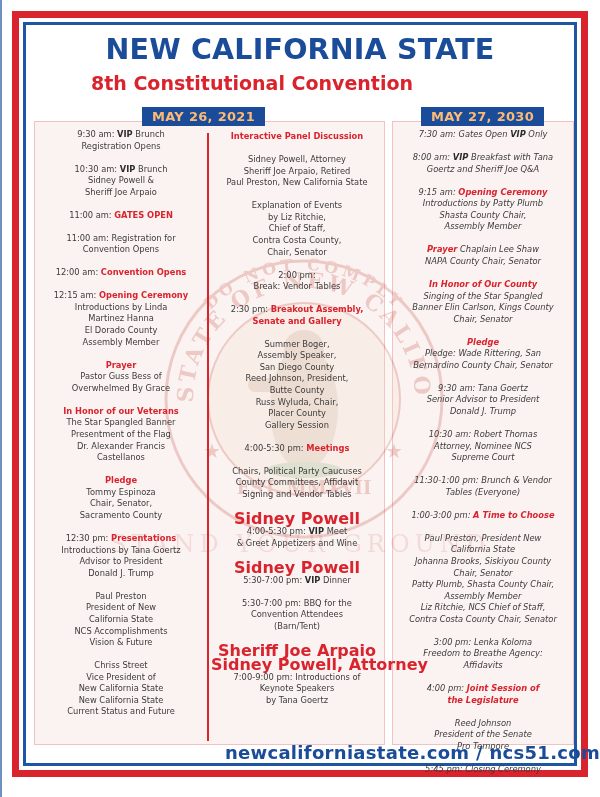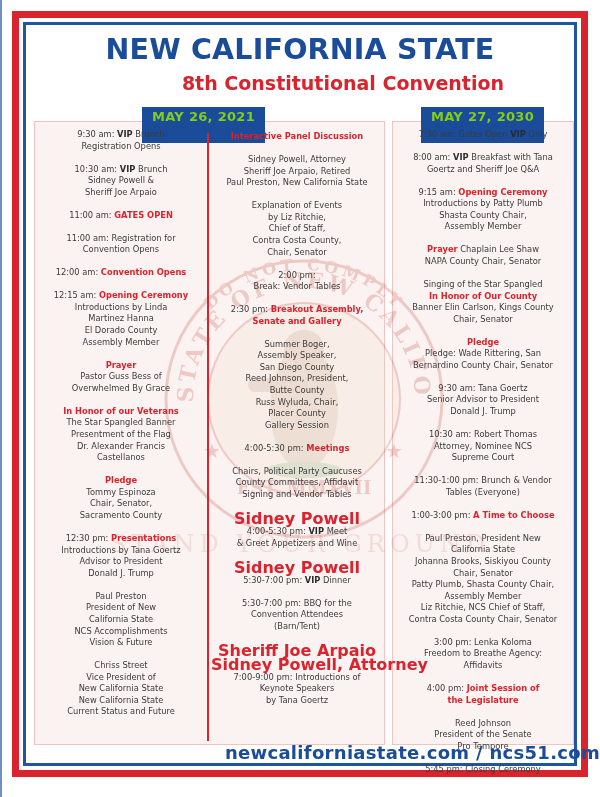--- a/index.html
+++ b/index.html
@@ -5,36 +5,36 @@
   * { box-sizing: border-box; margin: 0; padding: 0; }
   html, body { width: 600px; height: 797px; background: #ffffff; overflow: hidden; }
   body { font-family: "DejaVu Sans", "Liberation Sans", sans-serif; color: #3a3a3a; position: relative; }
   .left-edge { position: absolute; left: 0; top: 0; width: 2px; height: 797px; background: #6f8fc0; }
   .frame-red { position: absolute; left: 12px; top: 11px; width: 576px; height: 766px; background: #d9232d; }
   .frame-white1 { position: absolute; left: 19px; top: 18px; width: 562px; height: 752px; background: #ffffff; }
   .frame-blue { position: absolute; left: 23px; top: 22px; width: 554px; height: 744px; background: #1f55a3; }
   .frame-inner { position: absolute; left: 26px; top: 25px; width: 548px; height: 738px; background: #ffffff; }
 
   .title { position: absolute; left: 0; width: 600px; top: 33px; text-align: center; font-family: "DejaVu Sans", sans-serif; font-weight: bold; font-size: 28.5px; color: #1a4c9a; letter-spacing: 0.2px; }
-  .subtitle { position: absolute; left: 0; width: 504px; top: 72px; text-align: right; font-family: "DejaVu Sans", sans-serif; font-weight: bold; font-size: 19px; color: #d9232d; }
+  .subtitle { position: absolute; left: 0; width: 504px; top: 72px; text-align: center; font-family: "DejaVu Sans", sans-serif; font-weight: bold; font-size: 19px; color: #d9232d; }
 
   .col-box { position: absolute; background: #fbf3f2; border: 1px solid #f2c2c2; }
   .box-left { left: 34px; top: 121px; width: 351px; height: 624px; }
   .box-right { left: 392px; top: 121px; width: 182px; height: 624px; }
 
-  .date-badge { position: absolute; background: #1a4c9a; color: #84cc16; font-weight: bold; font-size: 13px; text-align: center; line-height: 20px; height: 36px; letter-spacing: 0.3px; }
+  .date-badge { position: absolute; background: #1a4c9a; color: #fdba74; font-weight: bold; font-size: 13px; text-align: center; line-height: 20px; height: 19px; letter-spacing: 0.3px; }
   .date-left { left: 142px; top: 107px; width: 123px; }
   .date-right { left: 421px; top: 107px; width: 123px; }
 
   .divider-red { position: absolute; left: 207px; top: 133px; width: 2px; height: 608px; background: #d9232d; }
 
   .col { position: absolute; text-align: center; font-size: 8.3px; line-height: 11.6px; color: #3b3b3b; z-index: 2; }
   .col-a { left: 36px; top: 129px; width: 170px; }
   .col-b { left: 211px; top: 131px; width: 172px; }
-  .col-c { left: 393px; top: 129px; width: 180px; }
+  .col-c { left: 393px; top: 129px; width: 180px; font-style: italic; }
 
   .entry { margin-bottom: 11.4px; }
   .line { display: block; white-space: nowrap; }
   .red { color: #d9232d; font-weight: bold; }
   .b { font-weight: bold; color: #2b2b2b; }
   .big-red { display: block; color: #d9232d; font-weight: bold; font-size: 16px; line-height: 14px; white-space: nowrap; }
 
   .footer-url { position: absolute; left: 0; width: 600px; top: 742px; text-align: right; font-weight: bold; font-size: 18px; color: #1a4c9a; letter-spacing: 0.3px; }
 
   .seal { position: absolute; left: 163px; top: 258px; width: 282px; height: 282px; z-index: 1; opacity: 0.22; pointer-events: none; }
@@ -227,22 +227,22 @@
     <span class="line"><span>9:15 am: </span><span class="red">Opening Ceremony</span></span>
     <span class="line">Introductions by Patty Plumb</span>
     <span class="line">Shasta County Chair,</span>
     <span class="line">Assembly Member</span>
   </div>
   <div class="entry">
     <span class="line"><span class="red">Prayer</span><span> Chaplain Lee Shaw</span></span>
     <span class="line">NAPA County Chair, Senator</span>
   </div>
   <div class="entry">
+    <span class="line red">In Honor of Our County</span>
     <span class="line">Singing of the Star Spangled</span>
-    <span class="line red">In Honor of Our County</span>
     <span class="line">Banner Elin Carlson, Kings County</span>
     <span class="line">Chair, Senator</span>
   </div>
   <div class="entry">
     <span class="line red">Pledge</span>
     <span class="line">Pledge: Wade Rittering, San</span>
     <span class="line">Bernardino County Chair, Senator</span>
   </div>
   <div class="entry">
     <span class="line">9:30 am: Tana Goertz</span>

